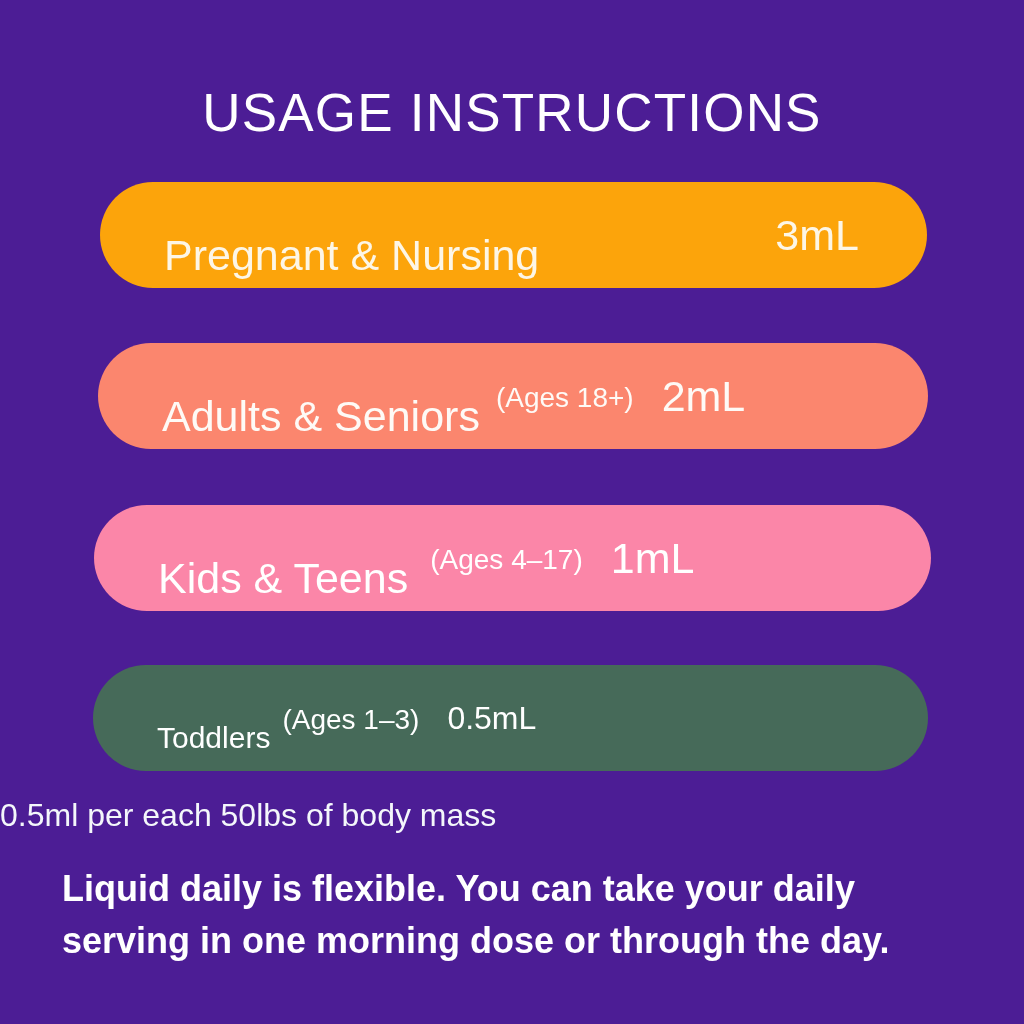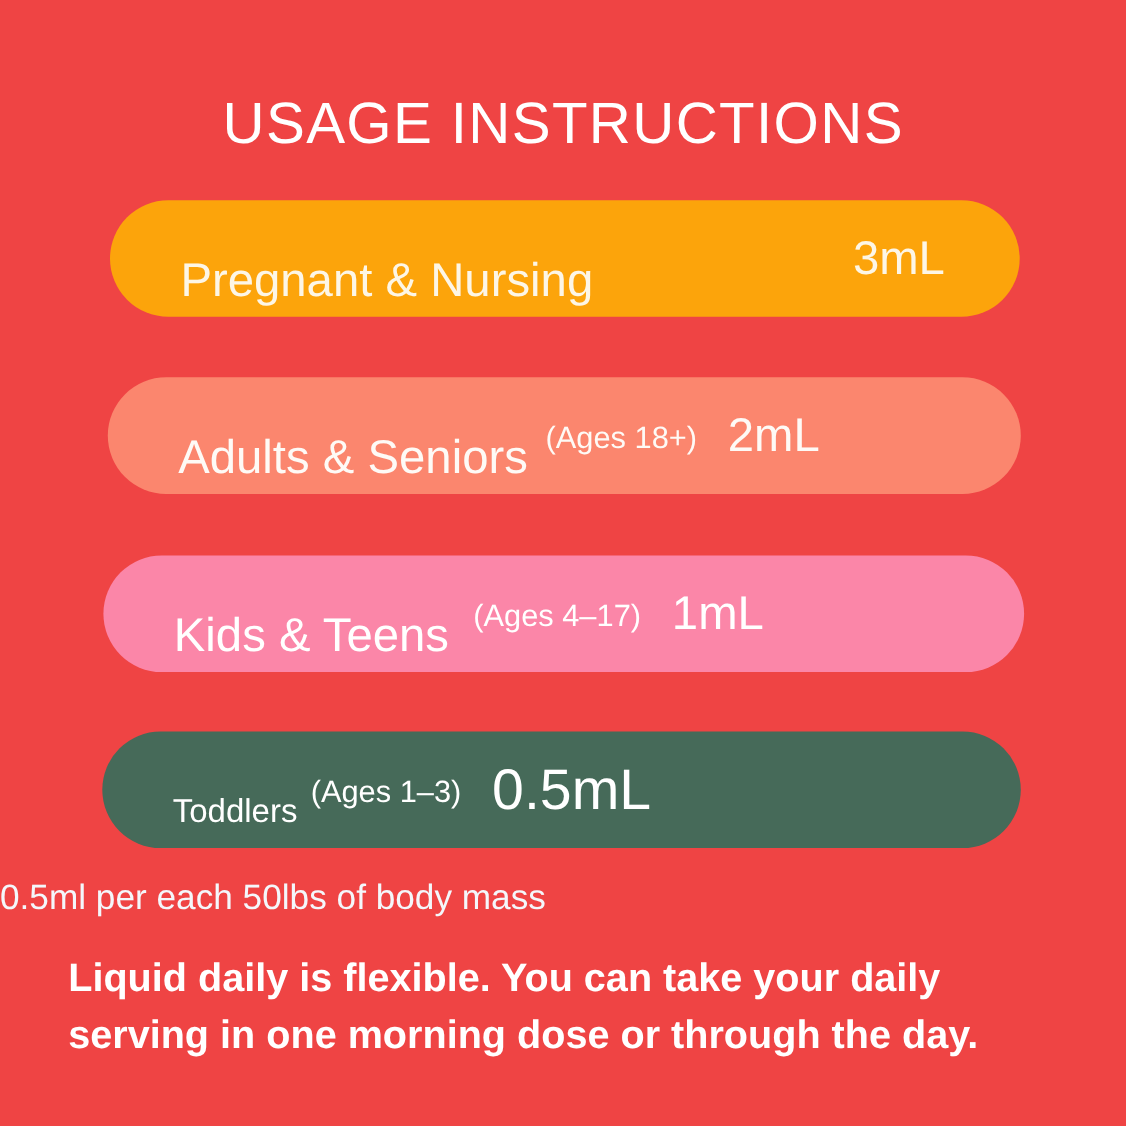--- a/index.html
+++ b/index.html
@@ -13,21 +13,21 @@
   body {
     background: #2b7cde;
     font-family: "Liberation Sans", "DejaVu Sans", sans-serif;
     -webkit-font-smoothing: antialiased;
   }
 
   .poster {
     position: relative;
     width: 1024px;
     height: 1024px;
-    background: #ef4444;
+    background: #4c1d95;
   }
 
   
   .title {
     position: absolute;
     top: 84px;
     left: 0;
     width: 1024px;
     text-align: center;
     color: #ffffff;
@@ -104,21 +104,21 @@
 
   #pill-3 {
     top: 665px; left: 93px; width: 835px;
     background: #466a59;
   }
   #pill-3 .pill-label,
   #pill-3 .pill-age,
   #pill-3 .pill-dose { color: #ffffff; }
   #pill-3 .pill-label { font-size: 30px; }
   #pill-3 .pill-age { margin-left: 12px; }
-  #pill-3 .pill-dose { margin-left: 28px; margin-right: 72px; font-size: 52px; }
+  #pill-3 .pill-dose { margin-left: 28px; margin-right: 72px; font-size: 32px; }
 
   
   .footnote {
     position: absolute;
     top: 796px;
     left: 0;
     width: 844px;
     color: #f4f7fb;
     font-size: 32px;
     font-weight: 400;

